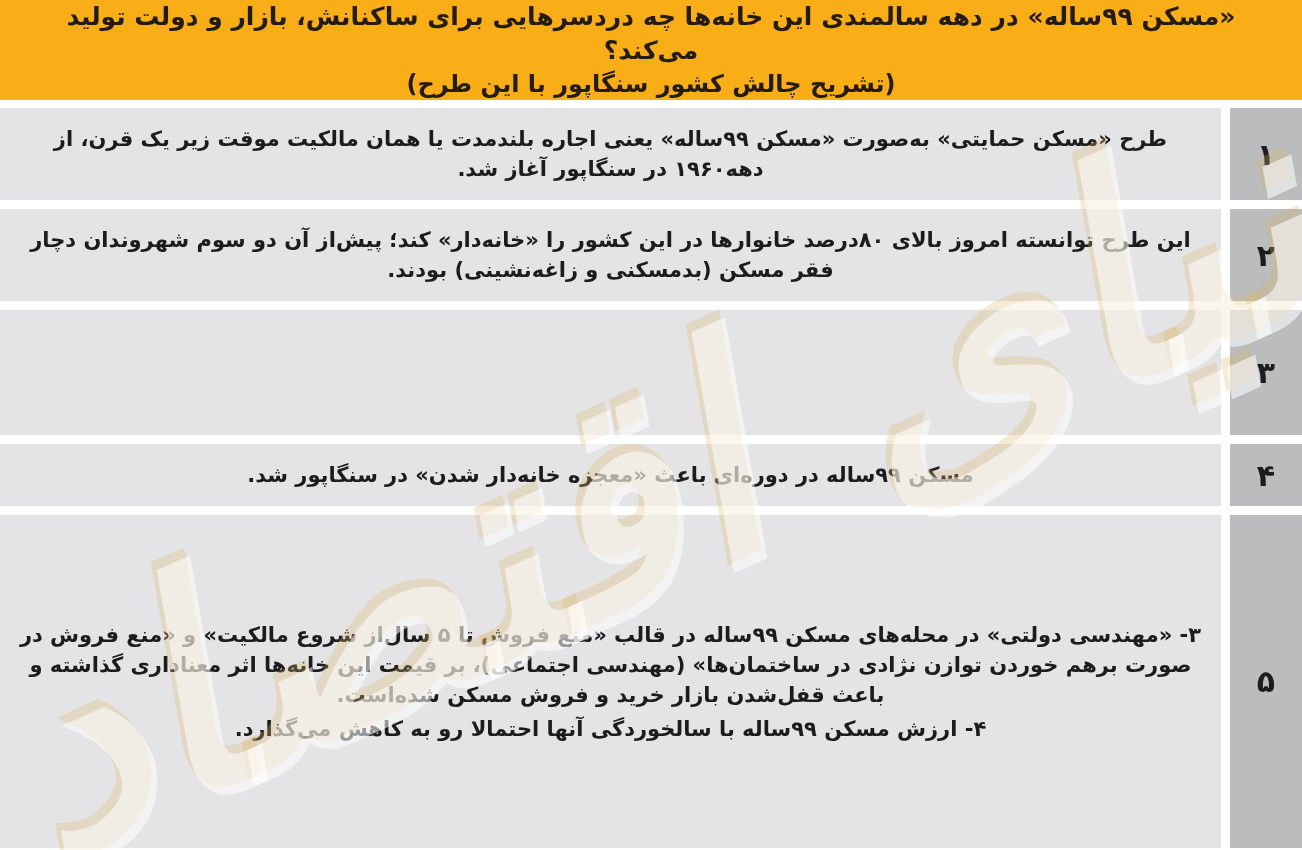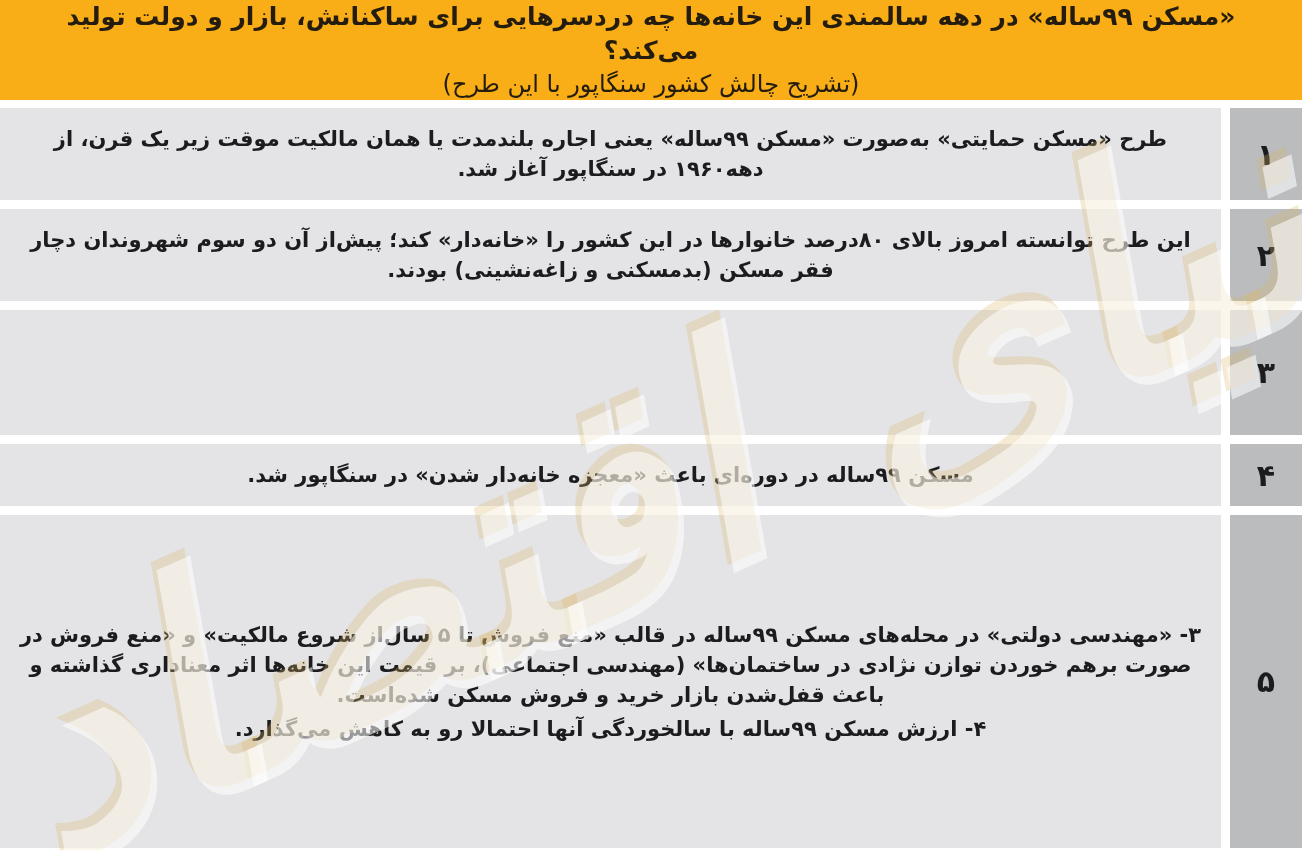--- a/index.html
+++ b/index.html
@@ -9,21 +9,21 @@
   }
   .page{position:relative;width:1302px;height:850px;background:#ffffff;}
 
   
   .header{
     height:100px;background:#F9AE17;
     display:flex;flex-direction:column;justify-content:center;align-items:center;
     text-align:center;color:#241C0E;padding:0 16px;box-sizing:border-box;
   }
   .header .h1{font-size:25px;font-weight:bold;line-height:34px;}
-  .header .h2{font-size:24px;font-weight:normal;line-height:32px;}
+  .header .h2{font-size:24px;font-weight:bold;line-height:32px;}
 
   
   .rows{
     display:flex;flex-direction:column;row-gap:9px;padding-top:8px;
   }
   .row{display:flex;column-gap:9px;}
   .num{
     width:72px;flex:0 0 72px;background:#BABCBE;color:#1C1C1E;
     display:flex;align-items:center;justify-content:center;
     font-size:30px;font-weight:bold;

